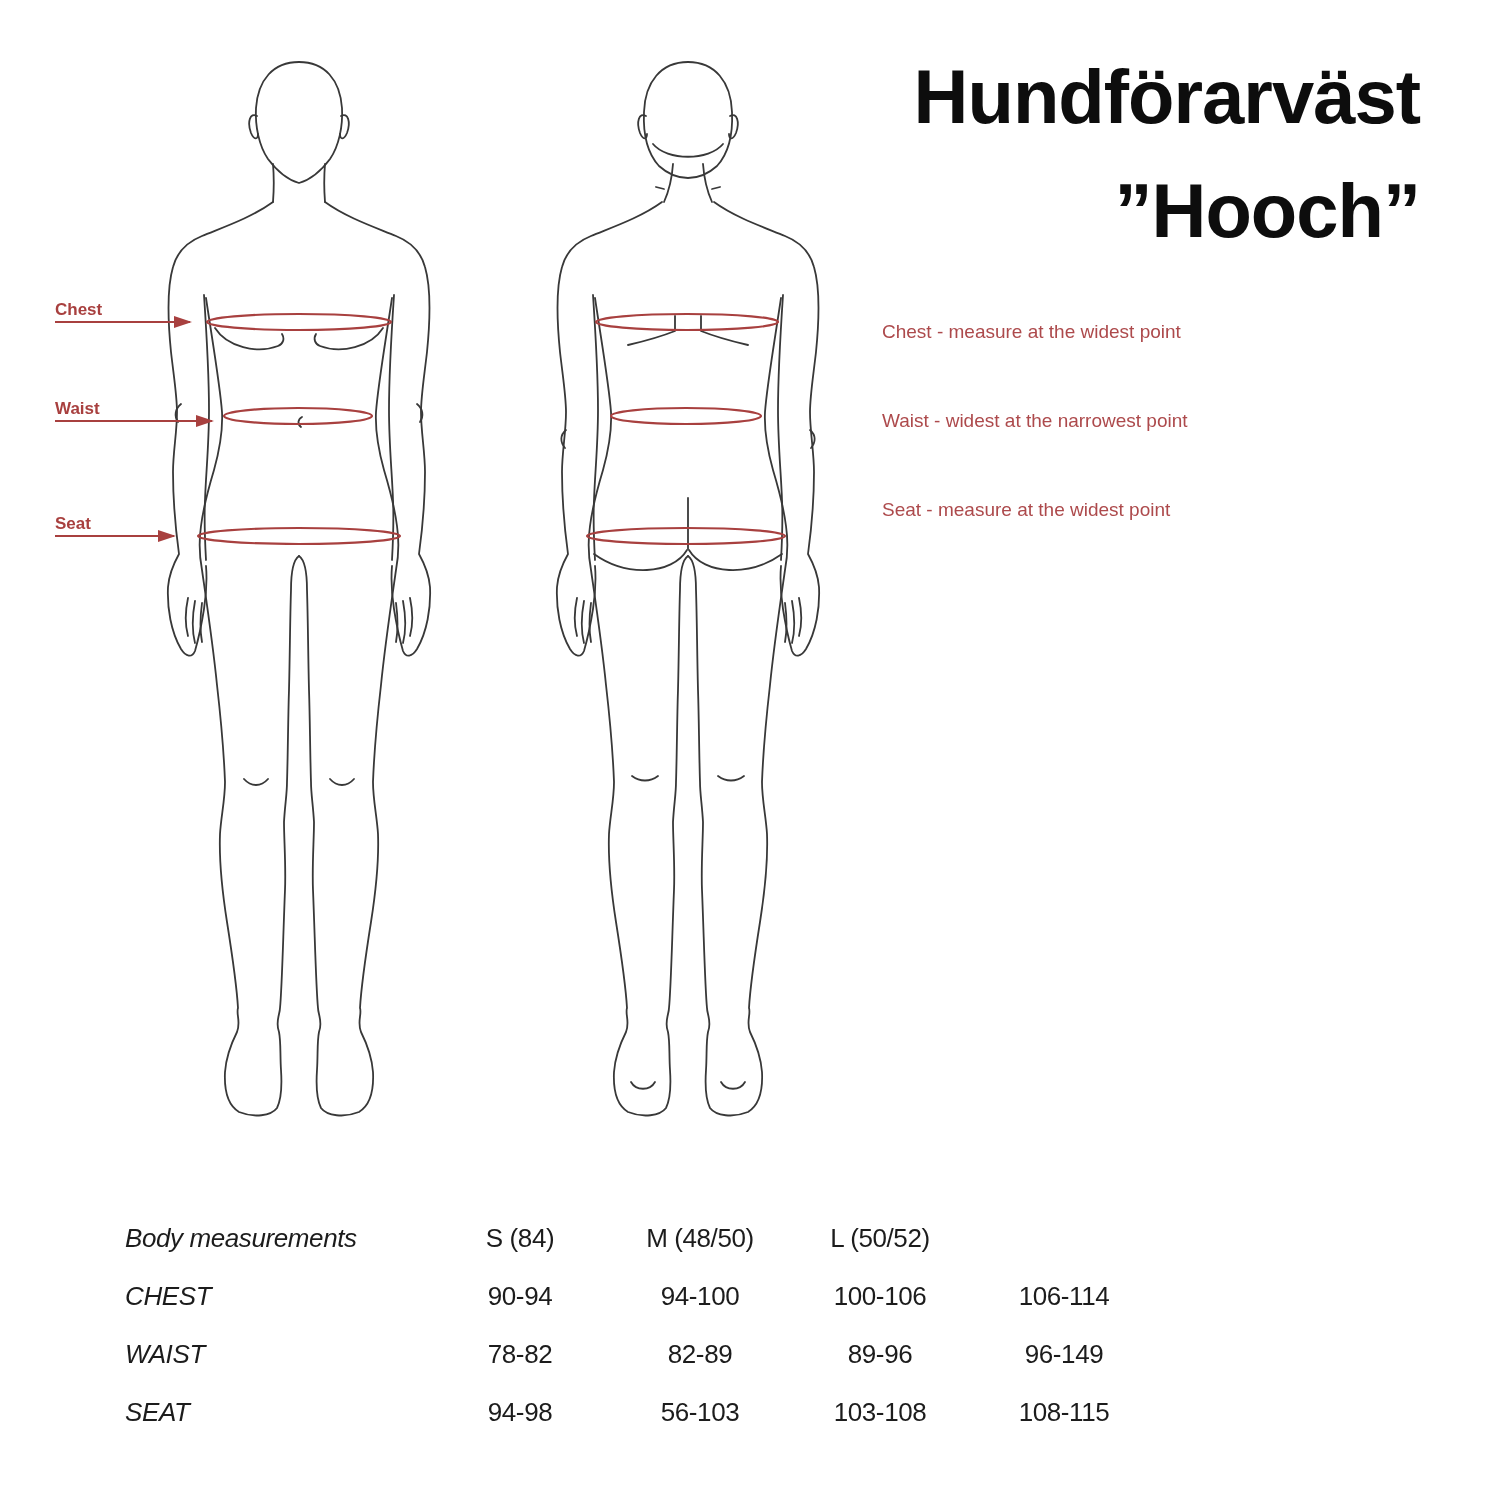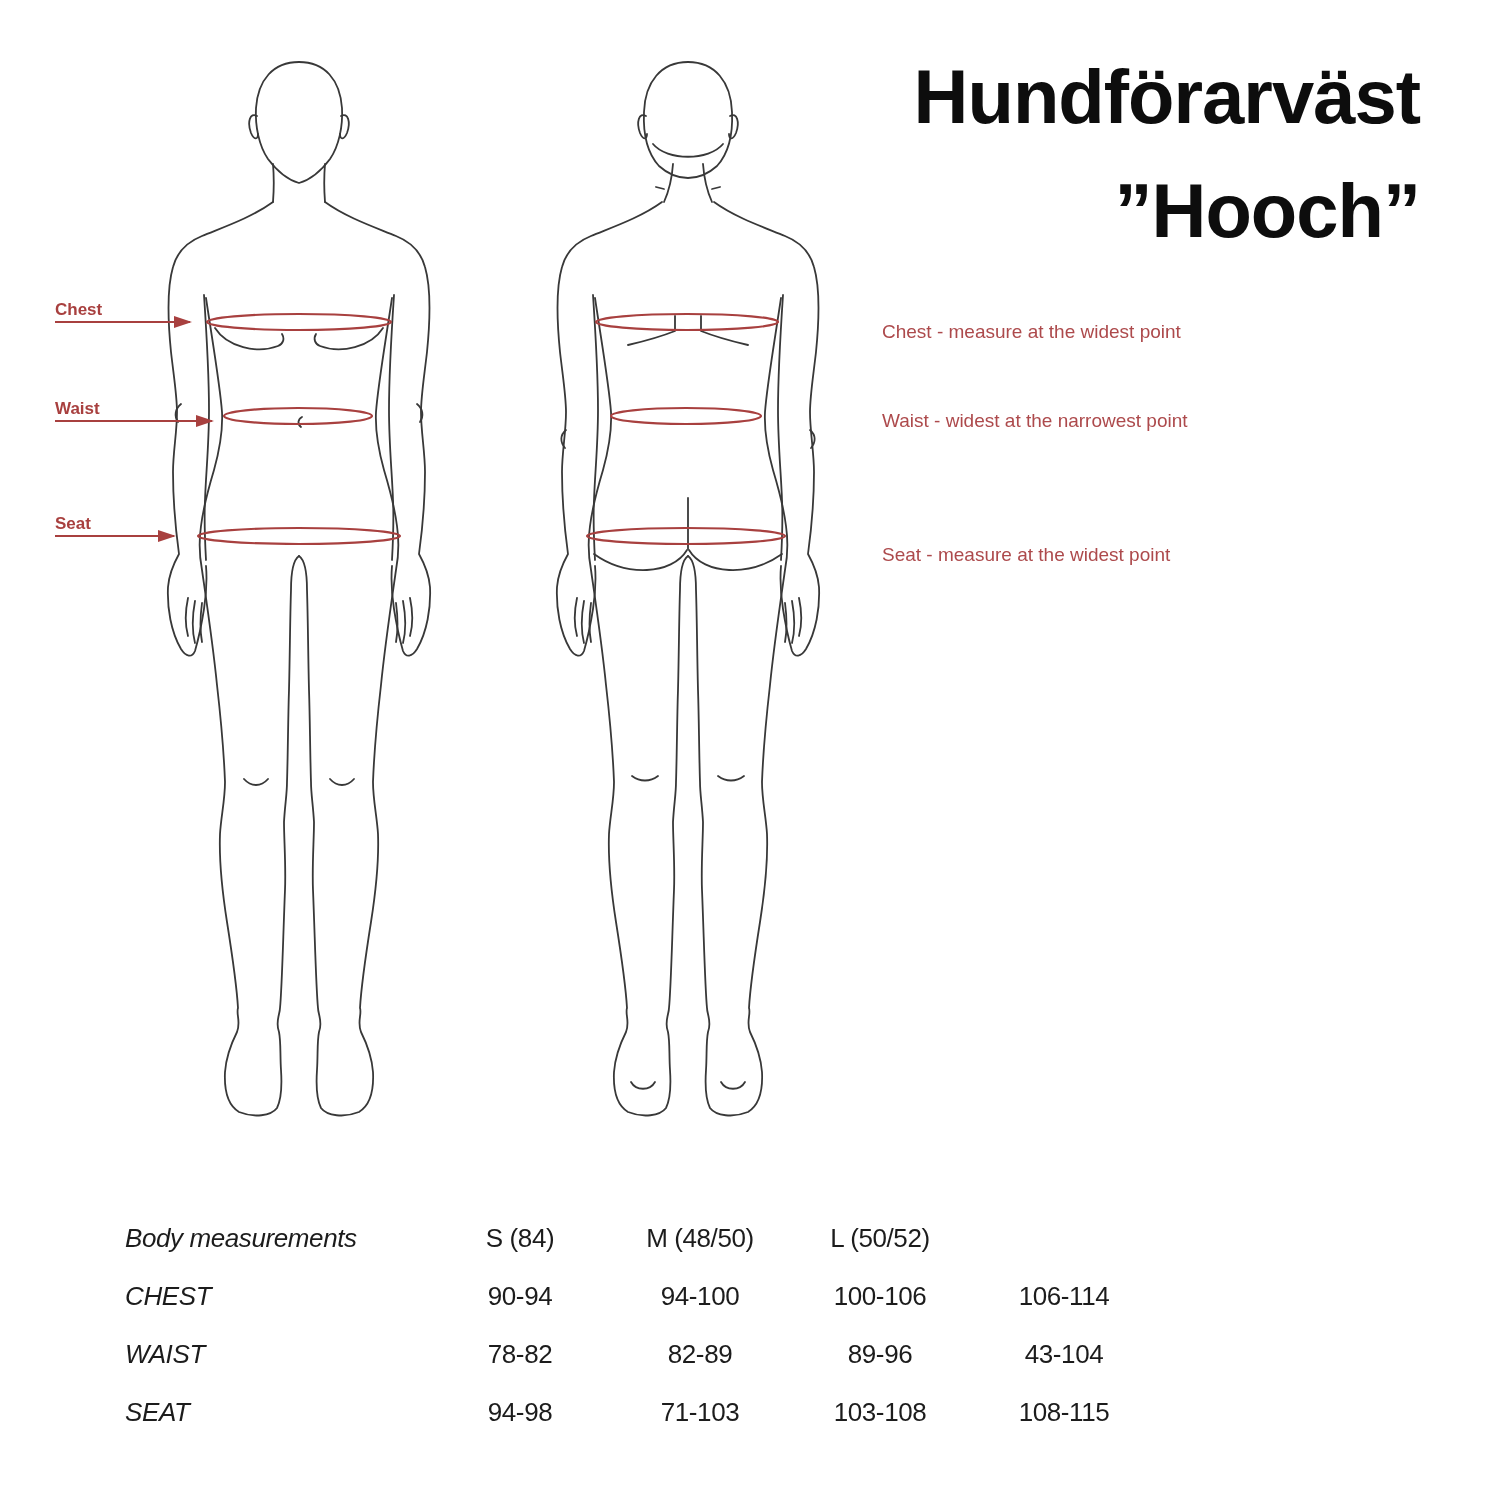--- a/index.html
+++ b/index.html
@@ -9,21 +9,21 @@
 
   .bl{fill:none;stroke:var(--line,#383838);stroke-width:1.8;stroke-linecap:round;stroke-linejoin:round;}
   .red-ellipse{fill:none;stroke:var(--accent,#a8403f);stroke-width:2.2;}
   .red-arrow{fill:none;stroke:var(--accent,#a8403f);stroke-width:2;}
   .arrow-label{fill:var(--accent,#a8403f);font-size:17px;font-weight:700;}
 
   .title{position:absolute;left:820px;top:40px;width:600px;text-align:right;
          font-size:76px;line-height:114px;font-weight:700;color:#0d0d0d;letter-spacing:-1px;}
   .annotation{position:absolute;left:882px;width:580px;white-space:nowrap;
               color:var(--accent_light,#ad4a4c);font-size:19px;}
-  .ann-chest{top:321px;} .ann-waist{top:410px;} .ann-seat{top:499px;margin-top:45px;}
+  .ann-chest{top:321px;} .ann-waist{top:410px;} .ann-seat{top:499px;}
 
   .size-table{position:absolute;left:125px;top:1209px;width:1048px;color:#1c1c1c;
               font-size:26px;letter-spacing:-0.4px;}
   .tr{display:grid;grid-template-columns:320px 150px 210px 150px 218px;height:58px;}
   .td{display:flex;align-items:center;justify-content:center;white-space:nowrap;}
   .td.label{justify-content:flex-start;font-style:italic;}
 </style>
 </head>
 <body>
 
@@ -136,24 +136,24 @@
       <div class="td">90-94</div>
       <div class="td">94-100</div>
       <div class="td">100-106</div>
       <div class="td">106-114</div>
     </div>
     <div class="tr">
       <div class="td label">WAIST</div>
       <div class="td">78-82</div>
       <div class="td">82-89</div>
       <div class="td">89-96</div>
-      <div class="td">43-104</div>
+      <div class="td">96-149</div>
     </div>
     <div class="tr">
       <div class="td label">SEAT</div>
       <div class="td">94-98</div>
-      <div class="td">71-103</div>
+      <div class="td">56-103</div>
       <div class="td">103-108</div>
       <div class="td">108-115</div>
     </div>
   </div>
 
 </div>
 
 </body></html>

